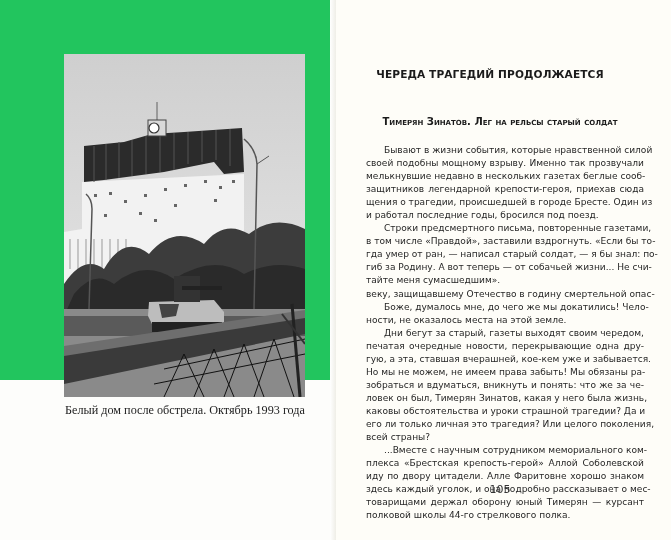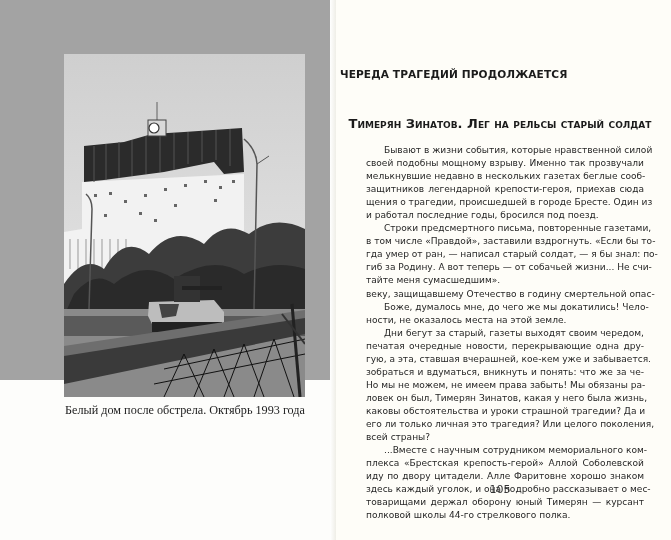--- a/index.html
+++ b/index.html
@@ -1,36 +1,36 @@
 <!DOCTYPE html>
 <html><head>
 <meta charset="utf-8">
 <style>
   * { box-sizing: border-box; margin: 0; padding: 0; }
   html, body { width: 671px; height: 540px; background: #ffffff; overflow: hidden; }
   body { position: relative; font-family: "Liberation Sans", sans-serif; color: #1a1a1a; }
 
   .spread { position: absolute; left: 0; top: 0; width: 671px; height: 540px; background: #fdfdfb; }
-  .page-left { position: absolute; left: 0; top: 0; width: 335px; height: 380px; background: #a3a3a3; }
+  .page-left { position: absolute; left: 0; top: 0; width: 335px; height: 380px; background: #22c55e; }
   .page-right { position: absolute; left: 336px; top: 0; width: 335px; height: 540px; background: #fefdf8; }
   .gutter { position: absolute; left: 330px; top: 0; width: 14px; height: 540px;
     background: linear-gradient(to right, #ffffff, #eeede6 45%, #f6f5ee 60%, #fefdf8); }
 
   
   .photo { position: absolute; left: 64px; top: 54px; width: 241px; height: 343px; overflow: hidden;
     background: #d8d8d8; }
   .photo svg { display: block; width: 100%; height: 100%; }
   .caption { position: absolute; left: 40px; top: 403px; width: 290px; text-align: center;
     font-family: "Liberation Serif", serif; font-size: 12.2px; color: #222; }
 
   
-  .chapter-title { position: absolute; left: 340px; top: 68px; width: 320px; 
+  .chapter-title { position: absolute; left: 330px; top: 68px; width: 320px; text-align: center;
     font-family: "DejaVu Sans", sans-serif; font-weight: bold; font-size: 10.6px; letter-spacing: 0.1px; color: #1b1b1b; }
   .section-title { position: absolute; left: 340px; top: 116px; width: 320px; text-align: center;
-    font-family: "DejaVu Sans", sans-serif; font-weight: bold; font-size: 13px; color: #1b1b1b; font-variant: small-caps; }
+    font-family: "DejaVu Sans", sans-serif; font-weight: bold; font-size: 10px; color: #1b1b1b; font-variant: small-caps; }
   .body-text { position: absolute; left: 366px; top: 144px; width: 278px;
     font-family: "DejaVu Sans", sans-serif; font-size: 9.05px; line-height: 13.05px; color: #262626; }
   .line { white-space: nowrap; text-align: justify; text-align-last: justify; height: 13.05px; }
   .line.last { text-align-last: left; }
   .line.indent { padding-left: 18px; }
   .page-number { position: absolute; left: 340px; top: 483px; width: 320px; text-align: center;
     font-family: "DejaVu Sans", sans-serif; font-size: 11px; color: #333; }
 </style>
 </head>
 <body>
@@ -148,22 +148,22 @@
       <div class="line">в том числе «Правдой», заставили вздрогнуть. «Если бы то-</div>
       <div class="line">гда умер от ран, — написал старый солдат, — я бы знал: по-</div>
       <div class="line">гиб за Родину. А вот теперь — от собачьей жизни... Не счи-</div>
       <div class="line last">тайте меня сумасшедшим».</div>
       <div class="line">веку, защищавшему Отечество в годину смертельной опас-</div>
       <div class="line indent">Боже, думалось мне, до чего же мы докатились! Чело-</div>
       <div class="line last">ности, не оказалось места на этой земле.</div>
       <div class="line indent">Дни бегут за старый, газеты выходят своим чередом,</div>
       <div class="line">печатая очередные новости, перекрывающие одна дру-</div>
       <div class="line">гую, а эта, ставшая вчерашней, кое-кем уже и забывается.</div>
+      <div class="line">Но мы не можем, не имеем права забыть! Мы обязаны ра-</div>
       <div class="line">зобраться и вдуматься, вникнуть и понять: что же за че-</div>
-      <div class="line">Но мы не можем, не имеем права забыть! Мы обязаны ра-</div>
       <div class="line">ловек он был, Тимерян Зинатов, какая у него была жизнь,</div>
       <div class="line">каковы обстоятельства и уроки страшной трагедии? Да и</div>
       <div class="line">его ли только личная это трагедия? Или целого поколения,</div>
       <div class="line last">всей страны?</div>
       <div class="line indent">...Вместе с научным сотрудником мемориального ком-</div>
       <div class="line">плекса «Брестская крепость-герой» Аллой Соболевской</div>
       <div class="line">иду по двору цитадели. Алле Фаритовне хорошо знаком</div>
       <div class="line">здесь каждый уголок, и она подробно рассказывает о мес-</div>
       <div class="line">товарищами держал оборону юный Тимерян — курсант</div>
       <div class="line last">полковой школы 44-го стрелкового полка.</div>

